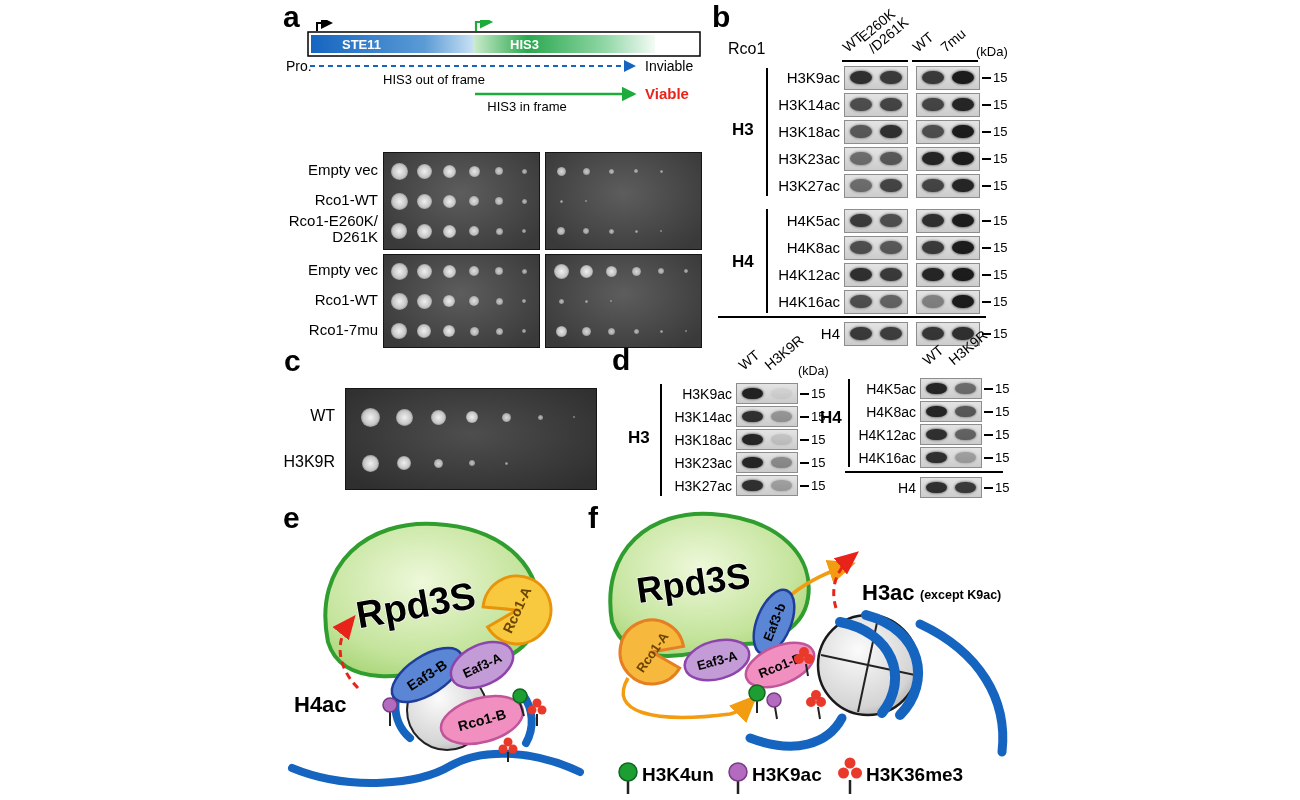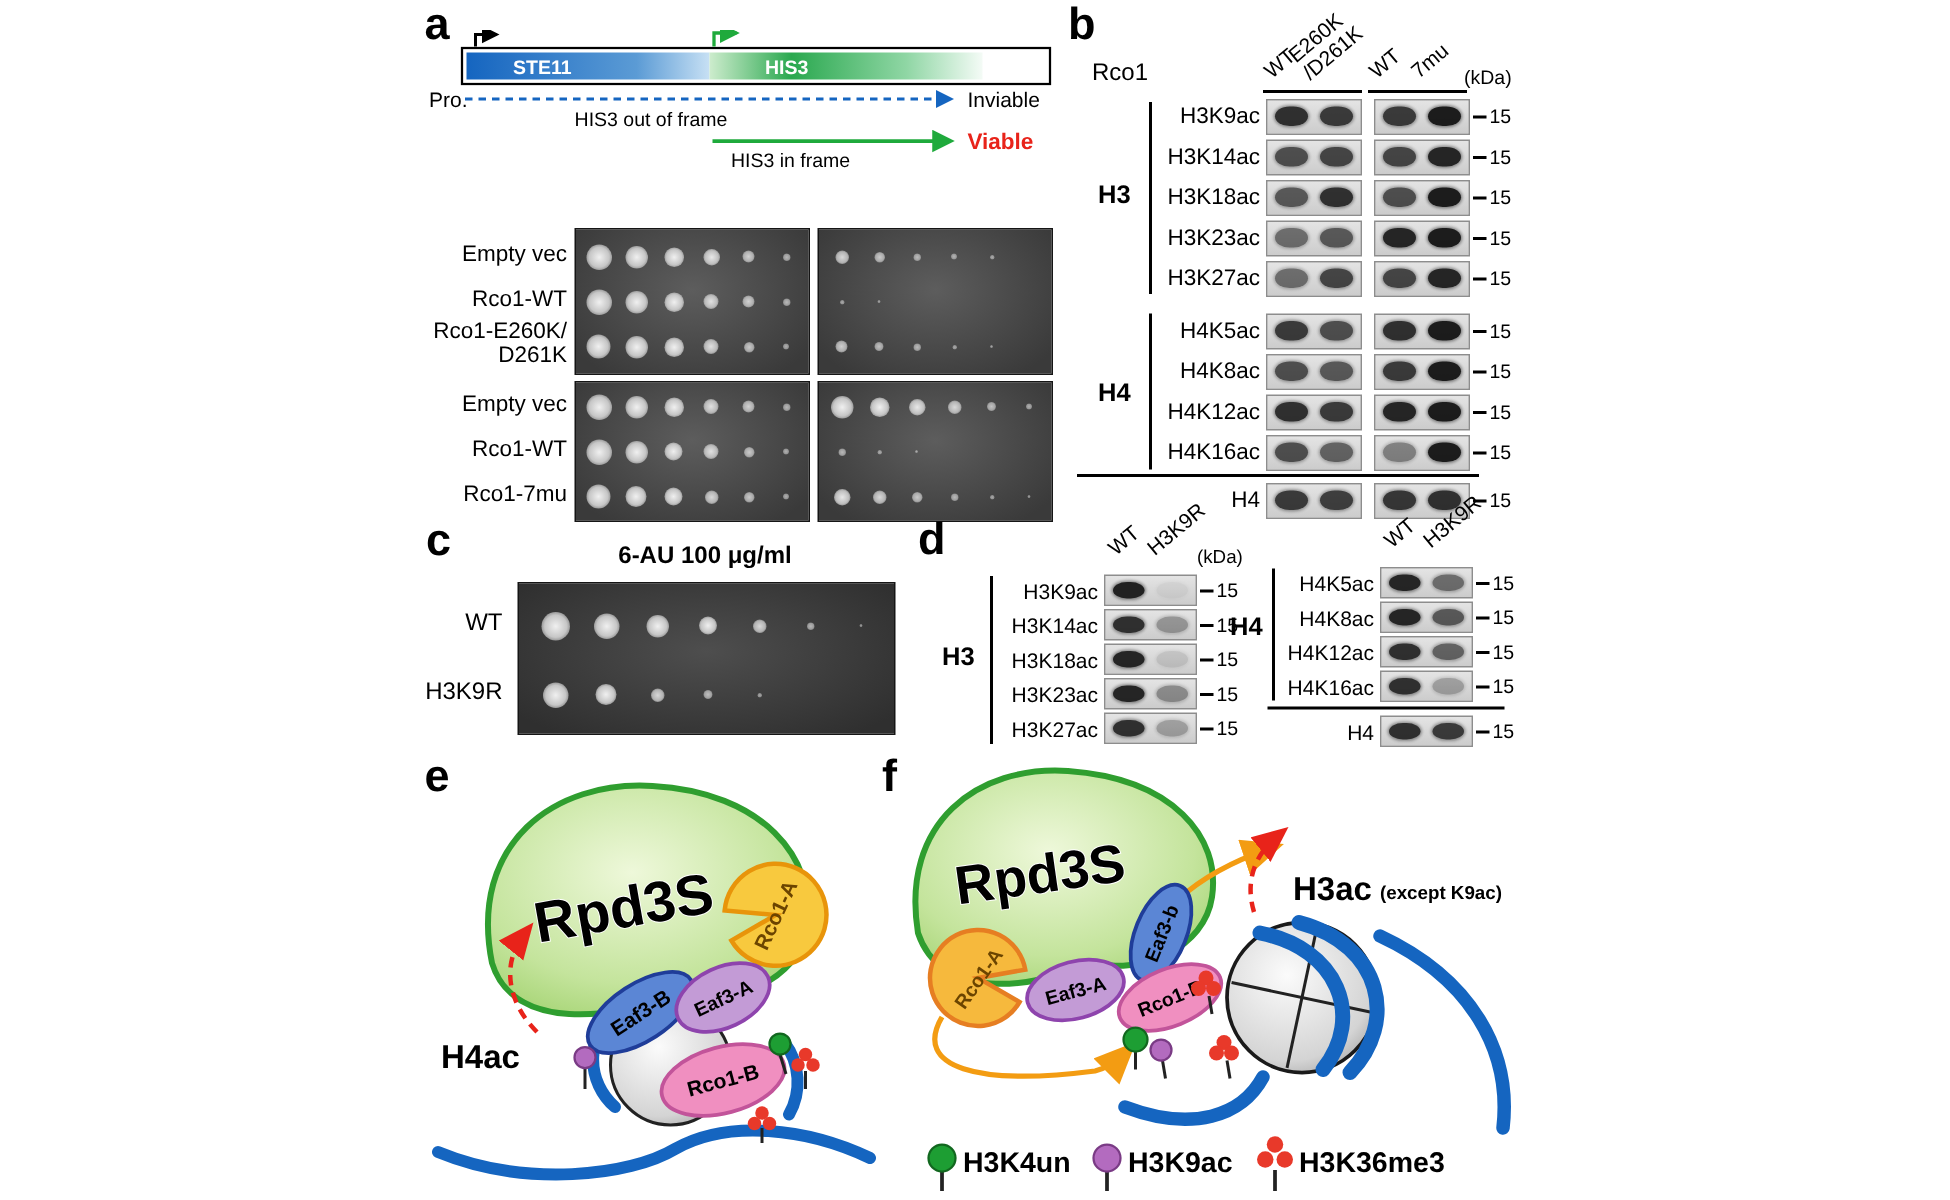--- a/index.html
+++ b/index.html
@@ -336,21 +336,20 @@
           <i class="band" style="left: 56%; opacity: 0.85;"></i>
         </div>
         <span class="kmark">
           <i></i>
           <b>15</b>
         </span>
       </div>
     </div>
 
   <div class="abs plabel" style="left:284px;top:346px">c</div>
-  <div class="abs" style="left:345px;top:362px;width:250px;text-align:center;font-weight:600;font-size:16px">6-AU  100 μg/ml</div>
   <div class="abs rowlab" style="left:270px;top:407px;width:65px;font-size:16px">WT</div>
   <div class="abs rowlab" style="left:270px;top:453px;width:65px;font-size:16px">H3K9R</div>
   <div class="plate dark" style="left: 345px; top: 388px; width: 250px; height: 100px;">
       <i class="spot" style="height: 19px; width: 19px; left: 14.5px; top: 18.5px; opacity: 1;"></i>
       <i class="spot" style="height: 17px; width: 17px; left: 49.5px; top: 19.5px; opacity: 1;"></i>
       <i class="spot" style="height: 15px; width: 15px; left: 84.5px; top: 20.5px; opacity: 1;"></i>
       <i class="spot" style="height: 12px; width: 12px; left: 120px; top: 22px; opacity: 0.995455;"></i>
       <i class="spot" style="height: 9px; width: 9px; left: 155.5px; top: 23.5px; opacity: 0.859091;"></i>
       <i class="spot" style="height: 5px; width: 5px; left: 191.5px; top: 25.5px; opacity: 0.677273;"></i>
       <i class="spot" style="height: 2px; width: 2px; left: 227px; top: 27px; opacity: 0.540909;"></i>

